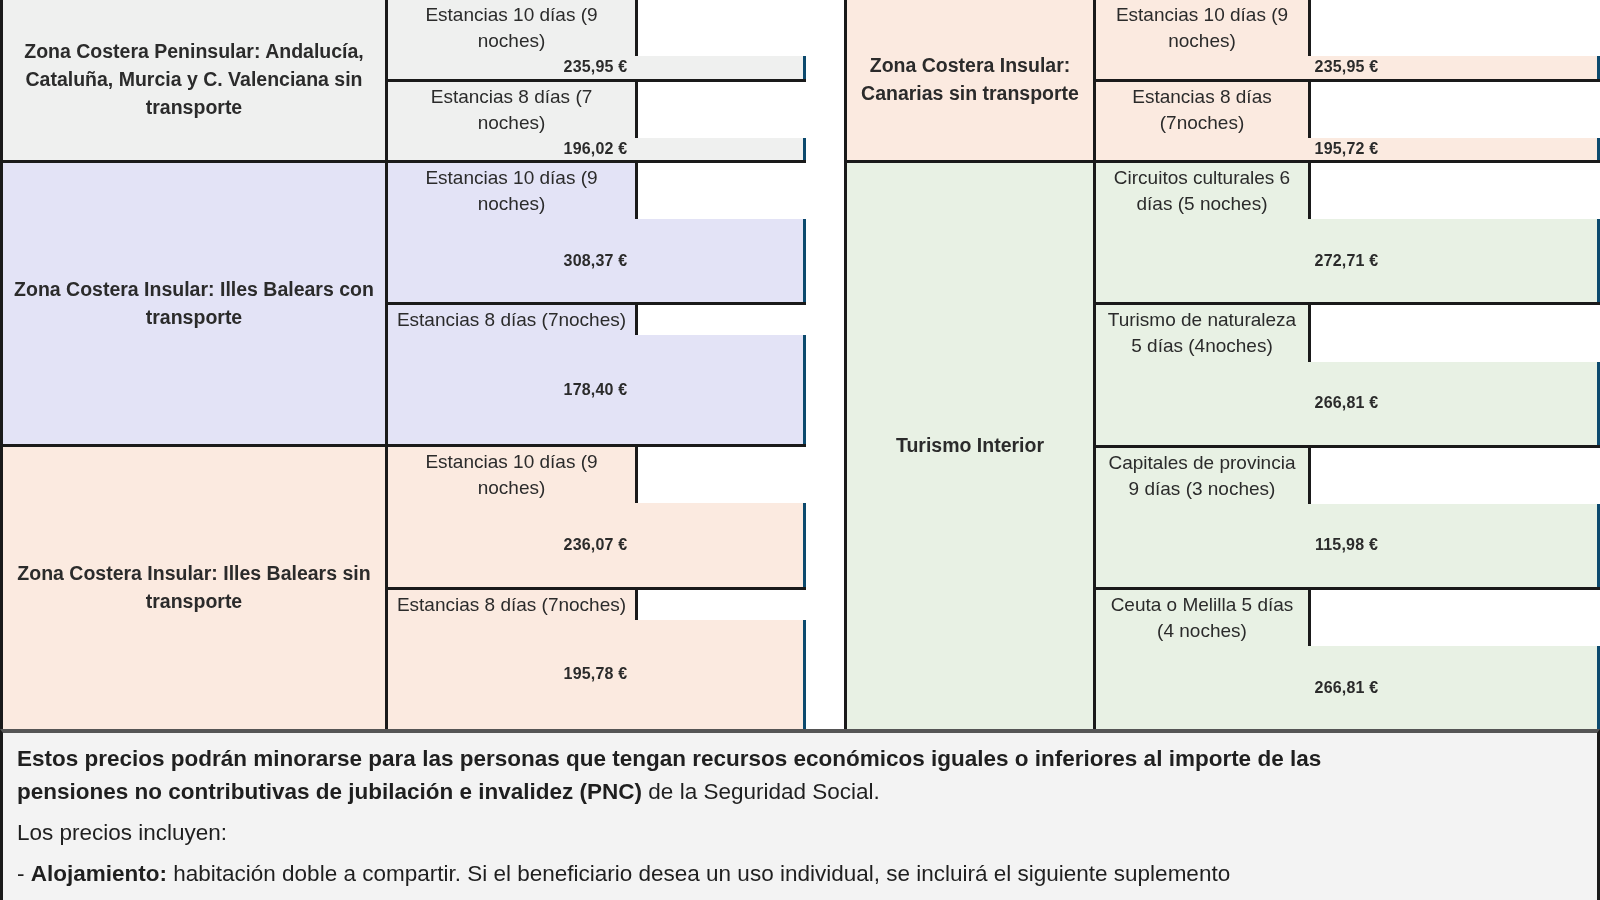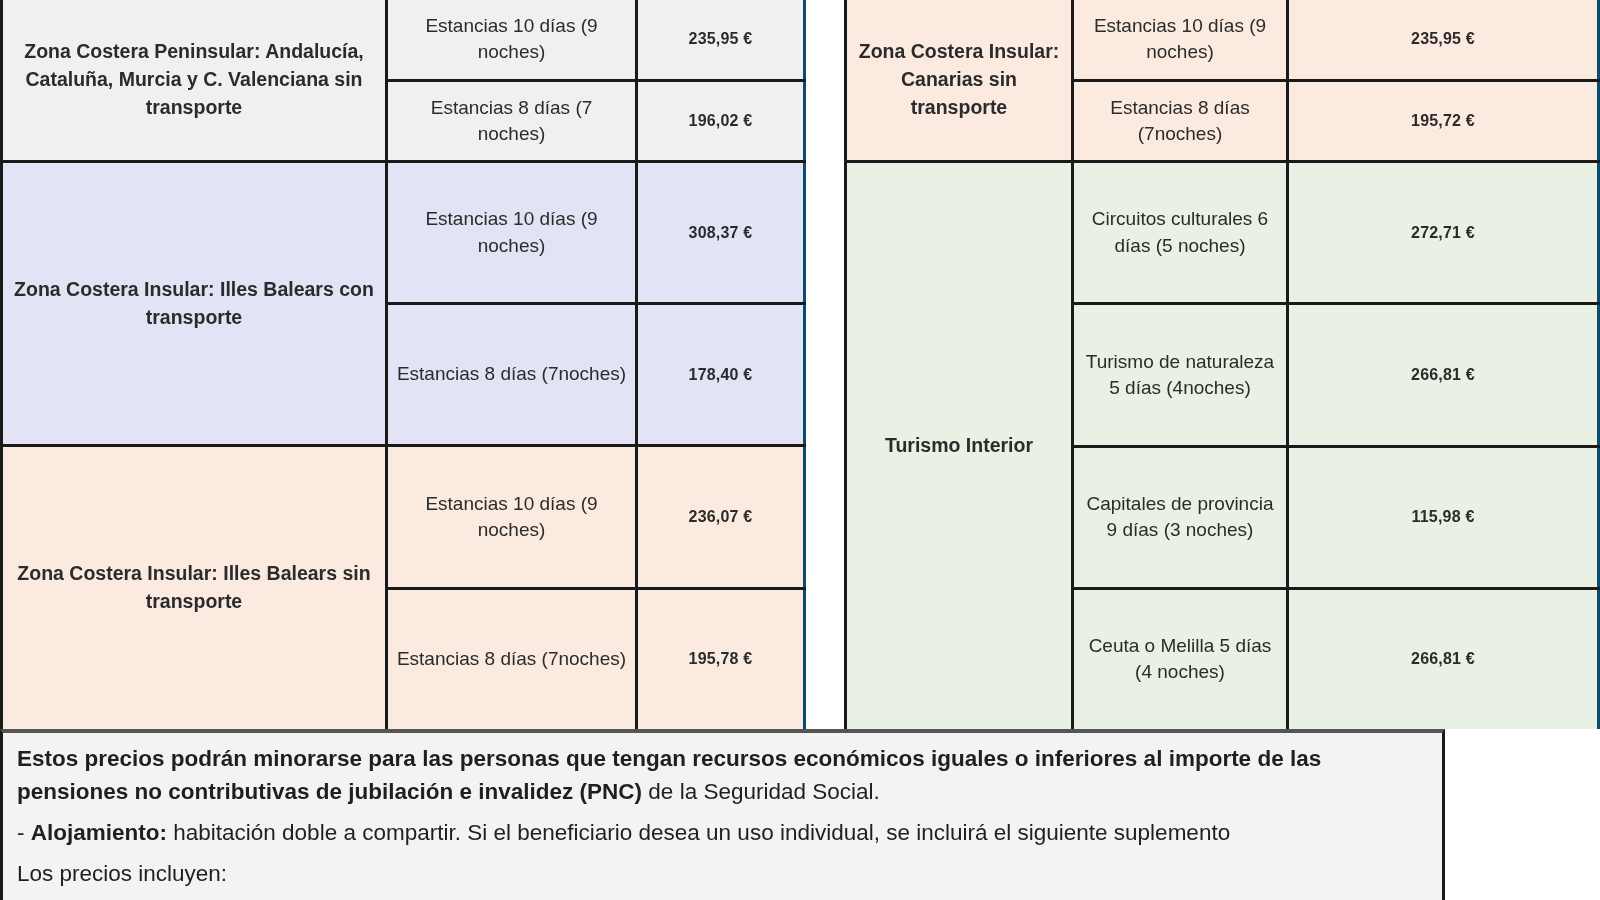--- a/index.html
+++ b/index.html
@@ -58,32 +58,32 @@
     justify-content: center;
     text-align: center;
     font-weight: bold;
     font-size: 19.5px;
     line-height: 1.42;
     padding: 4px 8px;
     border-right: 3px solid #1a1a1a;
     border-left: 3px solid #1a1a1a;
   }
   .left-cat  { width: 388px; }
-  .right-cat { width: 230px; }
+  .right-cat { width: 252px; }
 
   .sub-col {
     display: flex;
     flex-direction: column;
     flex: 1 1 auto;
     box-sizing: border-box;
   }
 
   .sub-row {
     display: flex;
-    flex-direction: row;
+    flex-direction: column;
     flex: 1 1 0;
     box-sizing: border-box;
     border-bottom: 3px solid #1a1a1a;
     min-height: 0;
   }
   .sub-row:last-child { border-bottom: none; justify-content: center; }
 
   .desc-cell {
     box-sizing: border-box;
     display: flex;
@@ -115,21 +115,21 @@
   .theme-gray     .cat-cell, .theme-gray     .desc-cell, .theme-gray     .price-cell { background: #eff0ef; }
   .theme-peach    .cat-cell, .theme-peach    .desc-cell, .theme-peach    .price-cell { background: #fbeae0; }
   .theme-lavender .cat-cell, .theme-lavender .desc-cell, .theme-lavender .price-cell { background: #e3e3f6; }
   .theme-green    .cat-cell, .theme-green    .desc-cell, .theme-green    .price-cell { background: #e8f1e4; }
 
   
   .footnote {
     position: absolute;
     left: 0;
     top: 729px;
-    width: 1445px;
+    width: 1600px;
     height: 171px;
     box-sizing: border-box;
     background: #f3f3f3;
     border-top: 4px solid #555555;
     border-left: 3px solid #1a1a1a;
     border-right: 3px solid #1a1a1a;
     padding: 9px 14px 0 14px;
     overflow: hidden;
   }
   .fn-line {
@@ -238,19 +238,19 @@
 
   </div>
 
   <div class="footnote">
     <div class="fn-line">
       <span class="fn-b">Estos precios podrán minorarse para las personas que tengan recursos económicos iguales o inferiores al importe de las</span>
     </div>
     <div class="fn-line">
       <span class="fn-b">pensiones no contributivas de jubilación e invalidez (PNC)</span><span> de la Seguridad Social.</span>
     </div>
+    <div class="fn-line spaced">Los precios incluyen:</div>
     <div class="fn-line spaced">
       <span>- </span><span class="fn-b">Alojamiento:</span><span> habitación doble a compartir. Si el beneficiario desea un uso individual, se incluirá el siguiente suplemento</span>
     </div>
-    <div class="fn-line spaced">Los precios incluyen:</div>
   </div>
 
 </div>
 
 </body></html>

